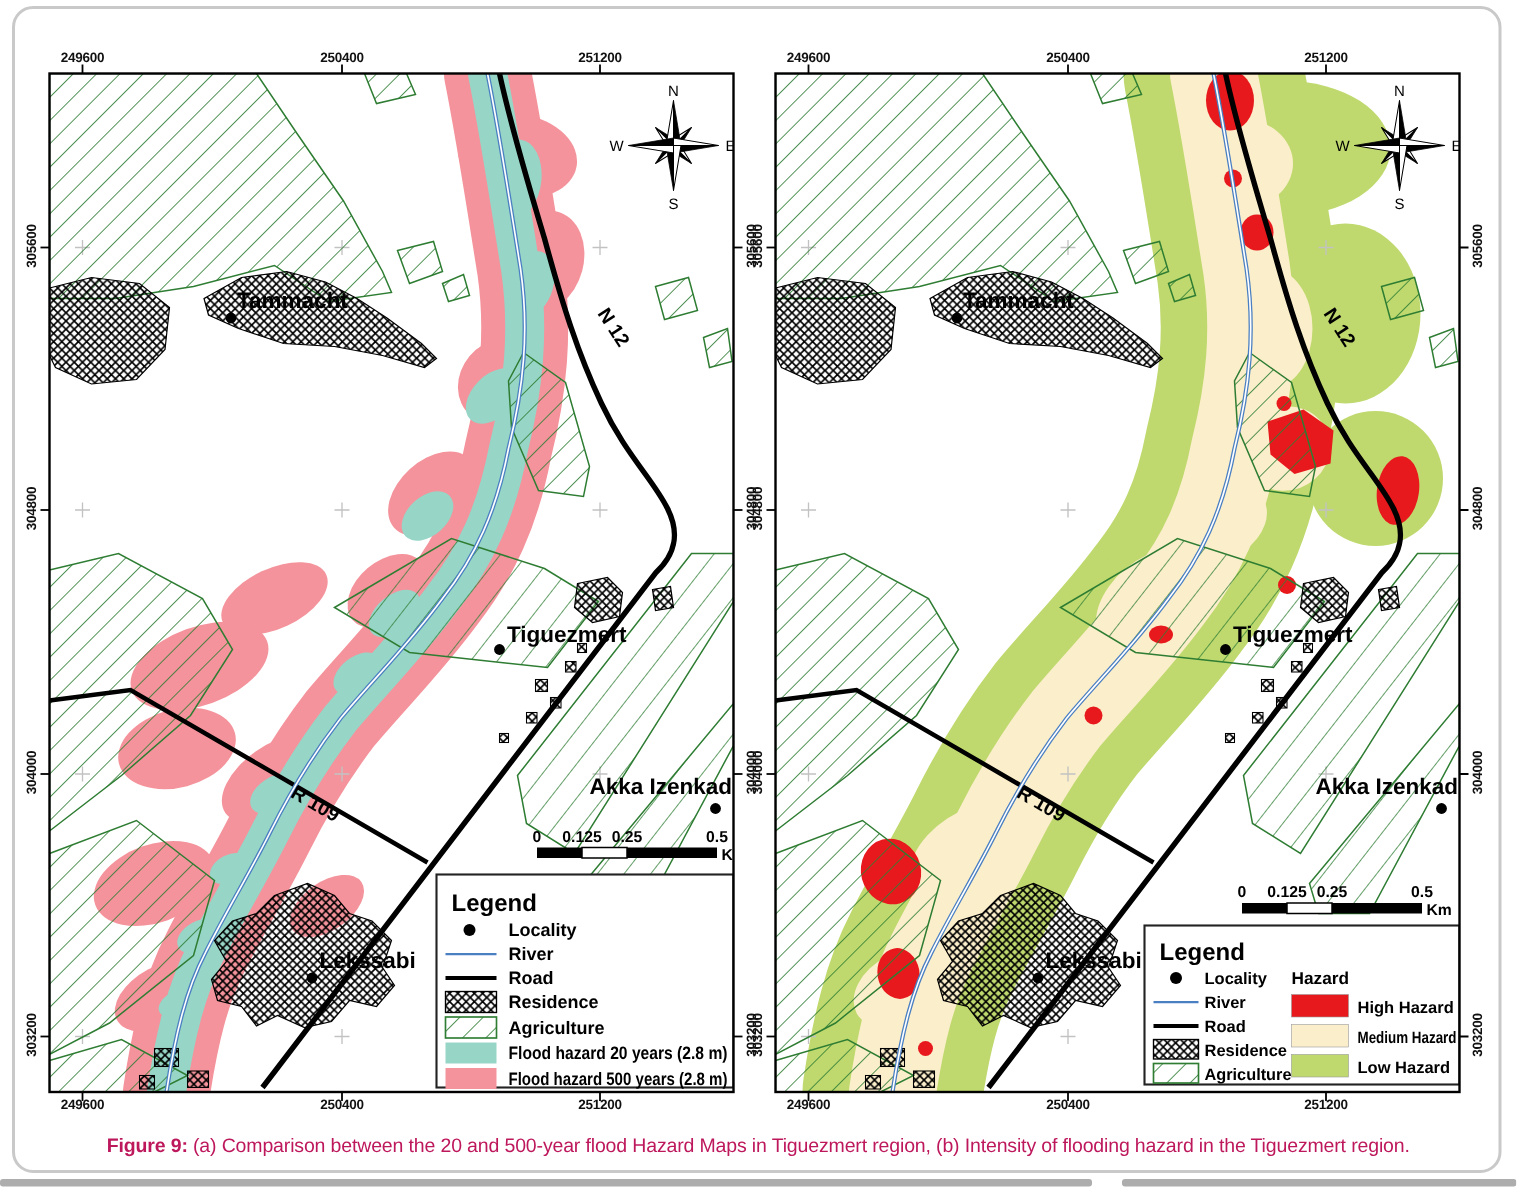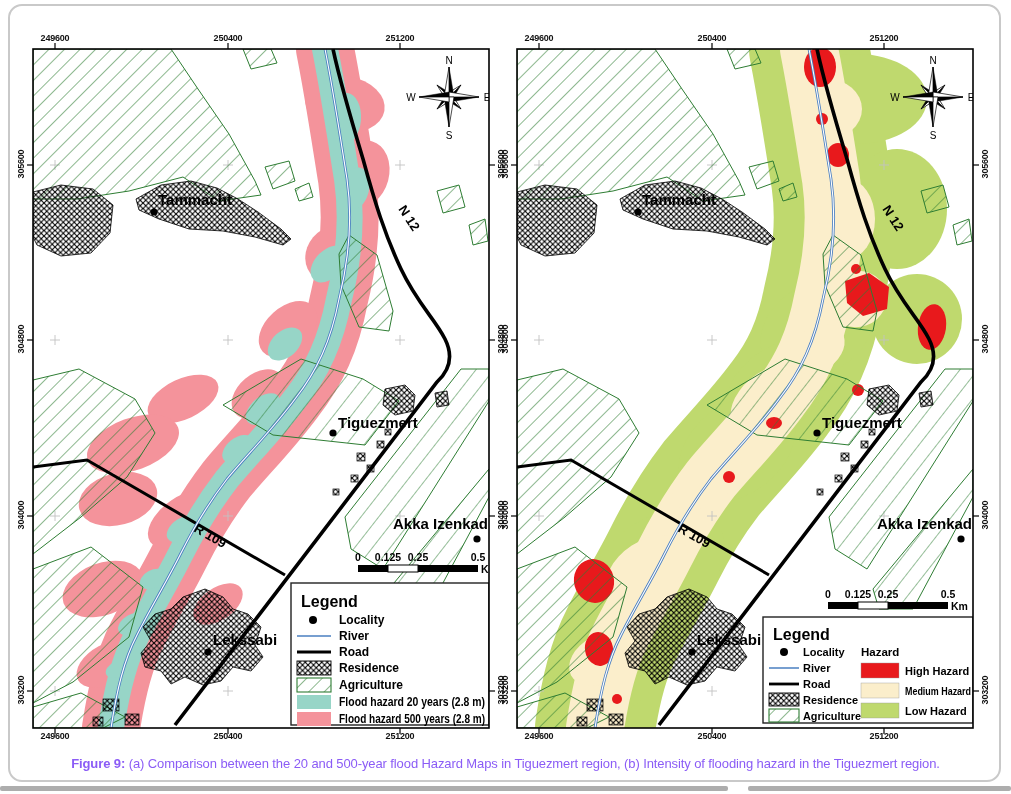--- a/index.html
+++ b/index.html
@@ -8,21 +8,21 @@
   .figure-card{position:absolute;left:8px;top:4px;width:989px;height:774px;
 sborder:2px solid #c9c9c9;border:2px solid #c9c9c9;border-radius:14px;background:#fff;}
   .map-panel{position:absolute;top:49px;width:456px;height:679px;}
   #panel-a{left:33px;}
   #panel-b{left:517px;}
   .map-panel svg{overflow:visible;display:block;}
   .axis-label{position:absolute;width:50px;text-align:center;
       font-size:9px;font-weight:bold;color:#111;letter-spacing:-0.2px;}
   .axis-label.rot{transform:rotate(-90deg);}
   .caption{position:absolute;top:756px;left:0;width:100%;text-align:center;
-      font-size:13px;color:#8b5cf6;letter-spacing:-0.1px;}
+      font-size:13px;color:#be185d;letter-spacing:-0.1px;}
   .caption .cap-label{font-weight:bold;}
   .bottom-bar{position:absolute;top:786px;height:5px;background:#adadad;border-radius:2px;}
 </style>
 </head>
 <body>
 
 <div id="stage">
   <div class="figure-card"></div>
   <div class="map-panel" id="panel-a">
       <svg width="456" height="679" viewBox="0 0 456 679" xmlns="http://www.w3.org/2000/svg">

